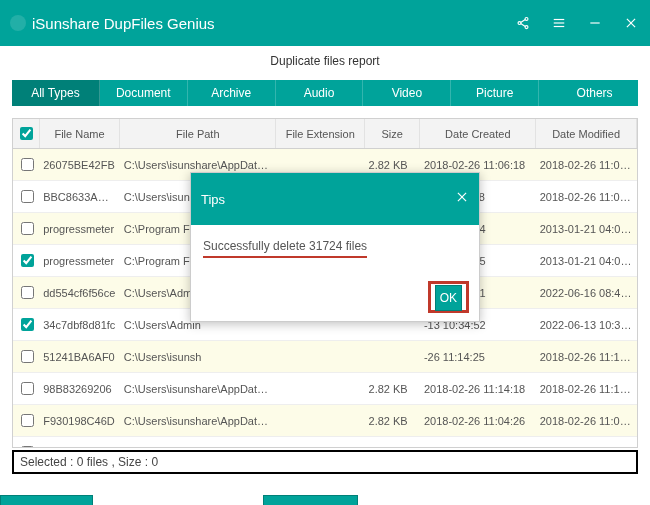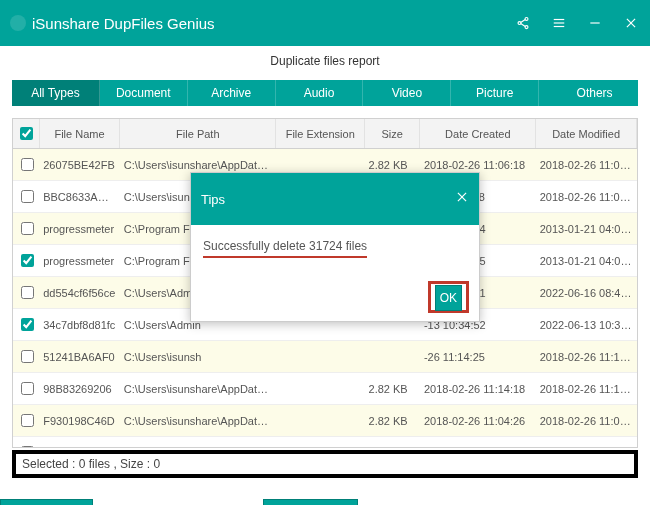--- a/index.html
+++ b/index.html
@@ -90,21 +90,21 @@
     text-overflow:ellipsis;
     color:#555;
   }
   tbody tr:nth-child(odd){ background:#fdfce8; }
   .chkcell{text-align:center; width:26px;}
   input[type="checkbox"]{ accent-color:#00a39a; }
   .status-bar{
     margin:2px 12px 13px;
     padding:3px 6px;
     font-size:12px;
-    border:4px solid #000000;
+    border:2px solid #000000;
     color:#444;
   }
   .bottom-buttons{
     display:flex;
     padding: 8px 0;
     gap: 170px;
   }
   .bottom-buttons .btn{
     background:#00a39a;
     color:#fff;

